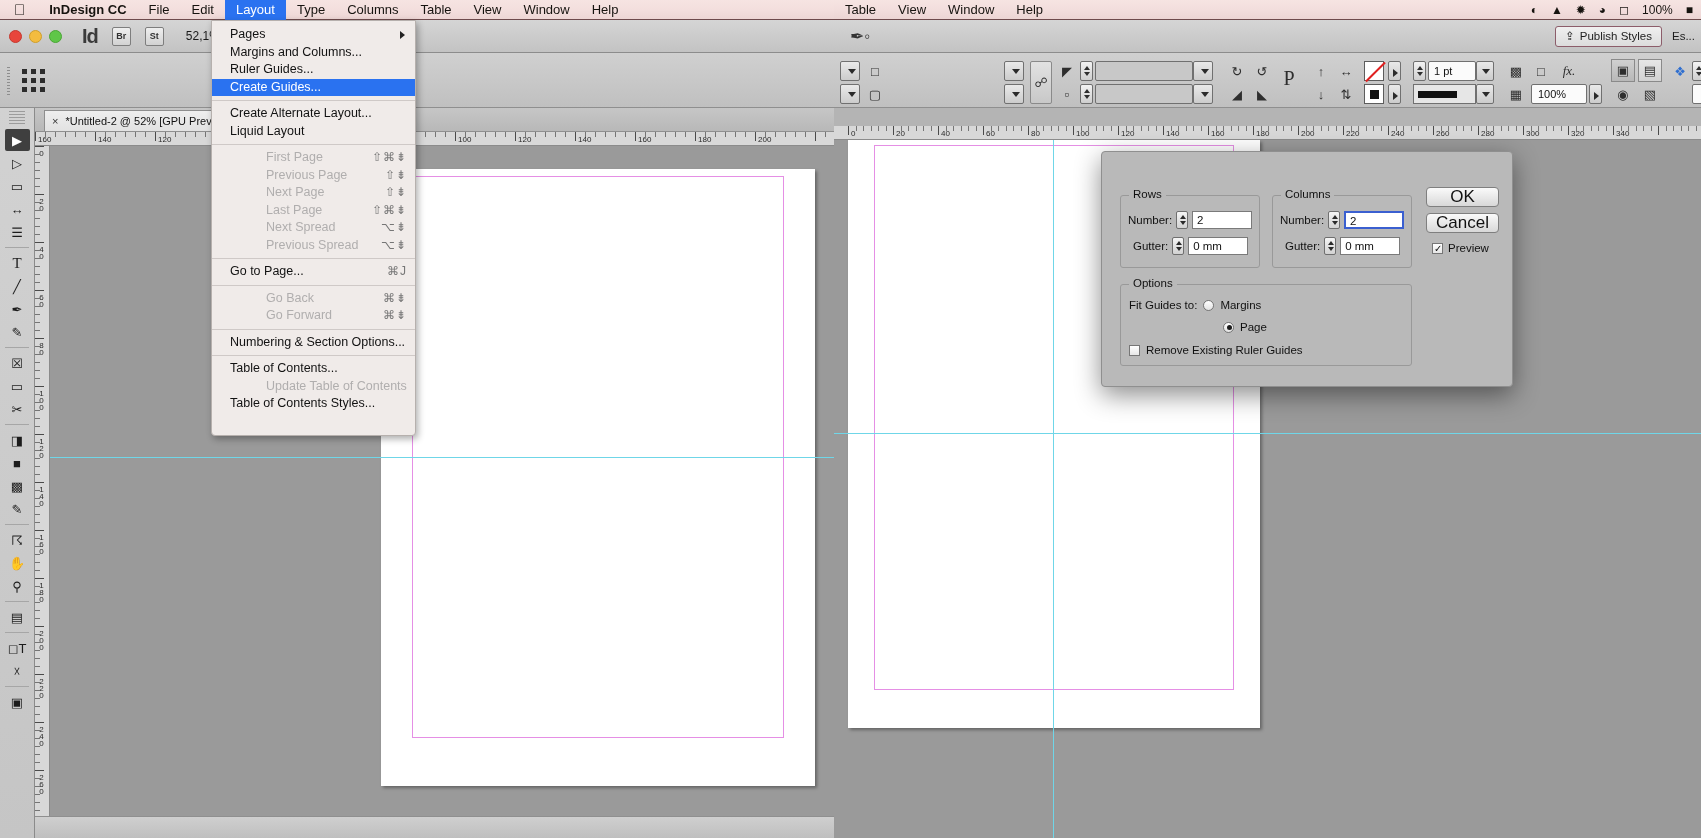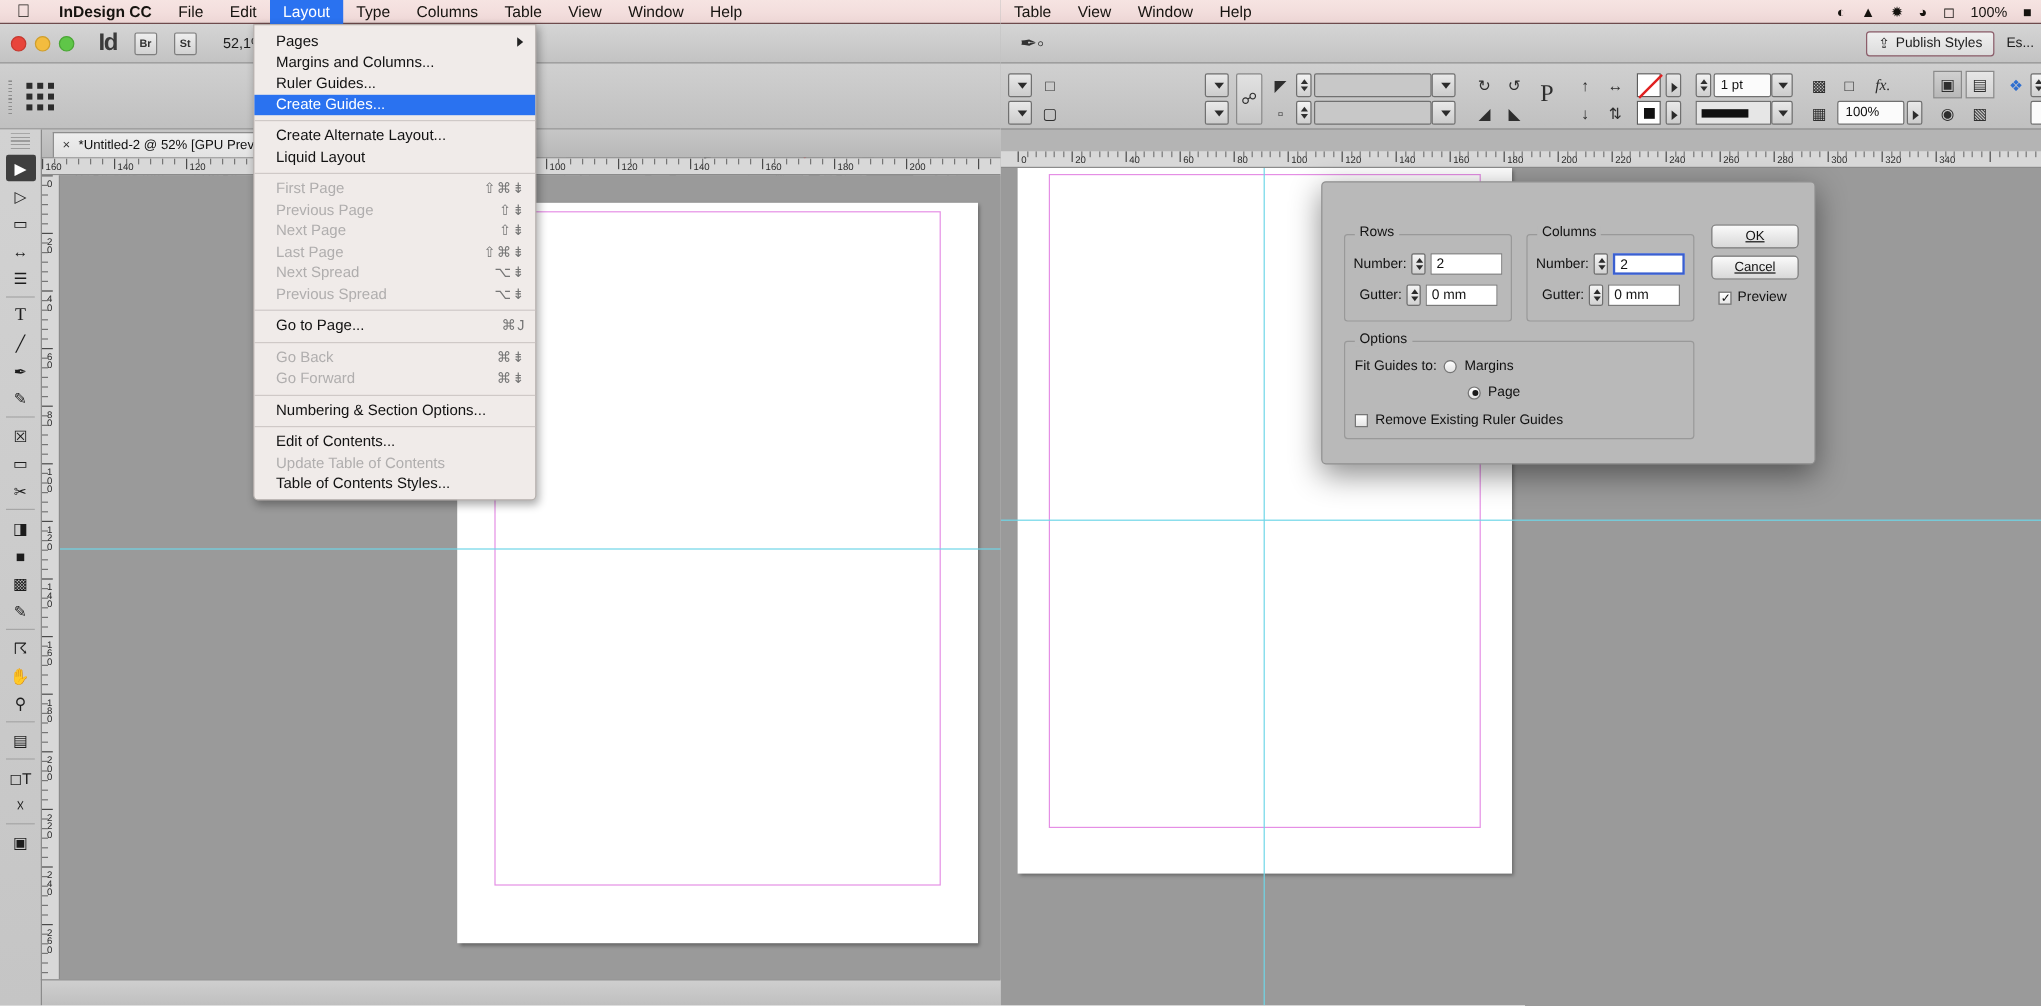--- a/index.html
+++ b/index.html
@@ -153,32 +153,32 @@
   .margin-box{ position:absolute; border:1px solid #e58fe5; }
   .guide-h{ position:absolute; height:1px; background:#6fd6e8; }
   .guide-v{ position:absolute; width:1px; background:#6fd6e8; }
   .statusbar{
     position:absolute; left:0; bottom:0; width:100%; height:22px;
     background:linear-gradient(to bottom,#cfcfcf,#bfbfbf); border-top:1px solid #8f8f8f;
   }
 
   
   .menu {
-    position:absolute; left:211px; top:20px; width:236px;
+    position:absolute; left:211px; top:20px; width:205px;
     background:#f0ebe9; border:1px solid #b6b0ad;
     box-shadow: 2px 3px 7px rgba(0,0,0,.32);
-    z-index: 50; padding: 5px 0 3px 0;
+    z-index: 50; padding: 5px 0 22px 0;
     font-size: 12.5px; color:#121212;
     border-radius: 0 0 4px 4px;
   }
   .mi{ position:relative; height:17.5px; line-height:17.5px; padding:0 10px 0 18px;
        display:flex; align-items:center; white-space:nowrap;}
   .mi .sc{ position:absolute; right:8px; top:0; line-height:17.5px;
       font-size:12px; color:#767676; letter-spacing:1px;}
-  .mi.dis{ color:#b0aeae; }
+  .mi.dis{ color:#b0aeae;margin-left:36px; }
   .mi.hl{ background:#2a72f0; color:#ffffff; }
   .mi .sub{ position:absolute; right:10px; top:5px; width:0;height:0;
       border-top:4px solid transparent;border-bottom:4px solid transparent;border-left:5px solid #222;}
   .msep{ height:1px; background:#cfc9c7; margin:4px 0; }
 
   
   #right-window{
     position:absolute; left:834px; top:0; width:867px; height:838px;
     overflow:hidden; background:#b4b4b4;
   }
@@ -237,21 +237,21 @@
   .dspin:before,.dspin:after{content:"";position:absolute;left:2.5px;width:0;height:0;
      border-left:3.5px solid transparent;border-right:3.5px solid transparent;}
   .dspin:before{top:3px;border-bottom:4px solid #2a2a2a;}
   .dspin:after{bottom:3px;border-top:4px solid #2a2a2a;}
   .dinput{ height:18px; border:1px solid #7a7a7a; background:#fff; font-size:11.5px;
     padding-left:4px; line-height:17px; color:#111; }
   .dinput.focus{ border:2px solid #3a5fd0; }
   .dbtn{
     position:absolute; height:20px; width:73px; border:1px solid #7f7f7f; border-radius:4px;
     background:linear-gradient(to bottom,#fafafa,#d8d8d8);
-    font-size:11px; color:#111; display:flex;align-items:center;justify-content:center;text-decoration:underline;
+    font-size:17px; color:#111; display:flex;align-items:center;justify-content:center;
   }
   .radio{ width:11px;height:11px;border-radius:50%;border:1px solid #767676;
     background:linear-gradient(to bottom,#ffffff,#e2e2e2); position:relative; display:inline-block;}
   .radio.on:after{content:"";position:absolute;left:2.5px;top:2.5px;width:5px;height:5px;
      border-radius:50%;background:#1b1b1b;}
   .chk{ width:11px;height:11px;border:1px solid #767676;
     background:linear-gradient(to bottom,#ffffff,#e6e6e6); position:relative; display:inline-block;}
   .chk.on:after{content:"";position:absolute;left:1px;top:-2px;font-size:11px;color:#111;
      line-height:11px;}
   .chkmark{position:absolute;left:1px;top:-1px;font-size:10px;color:#111;}
@@ -658,21 +658,21 @@
         <div class="mi dis">
           <span>Go Forward</span>
           <span class="sc">⌘⇟</span>
         </div>
         <div class="msep"></div>
         <div class="mi">
           <span>Numbering &amp; Section Options...</span>
         </div>
         <div class="msep"></div>
         <div class="mi">
-          <span>Edit of Contents...</span>
+          <span>Table of Contents...</span>
         </div>
         <div class="mi dis">
           <span>Update Table of Contents</span>
         </div>
         <div class="mi">
           <span>Table of Contents Styles...</span>
         </div>
       </div>
   </div>
 

